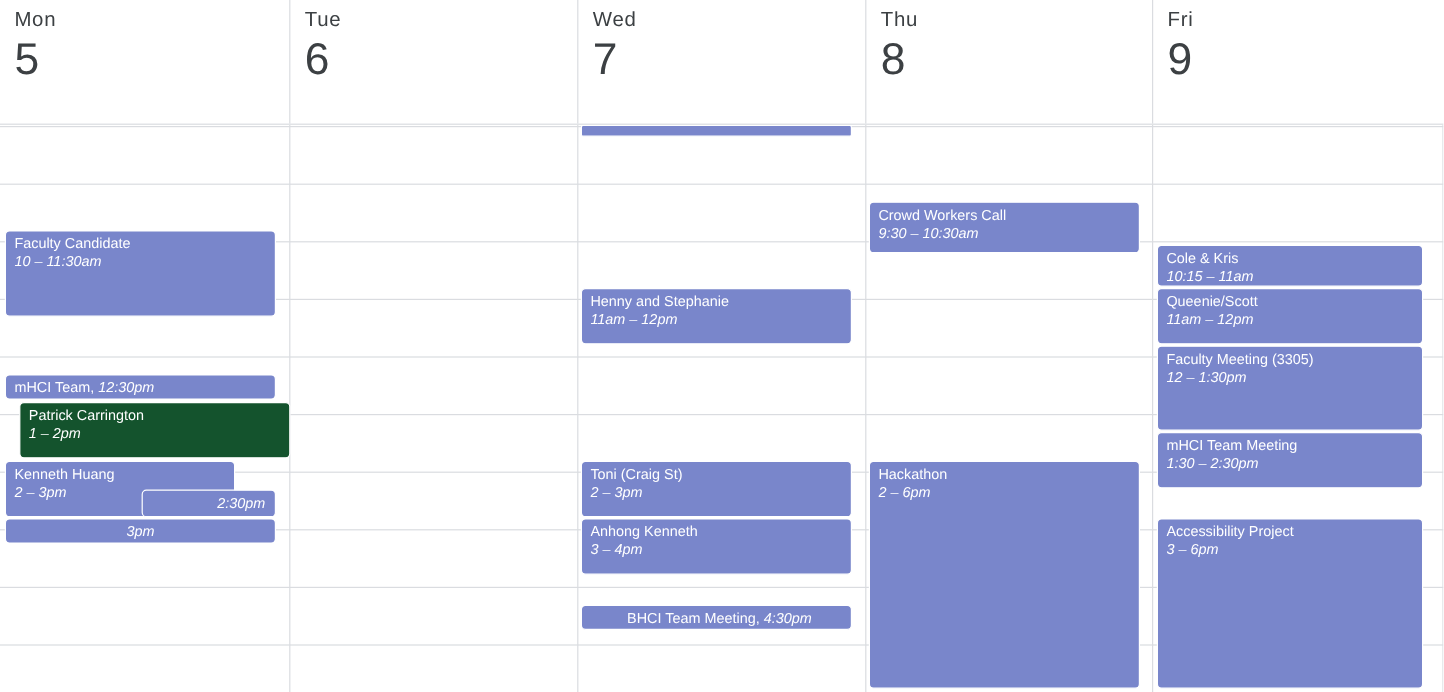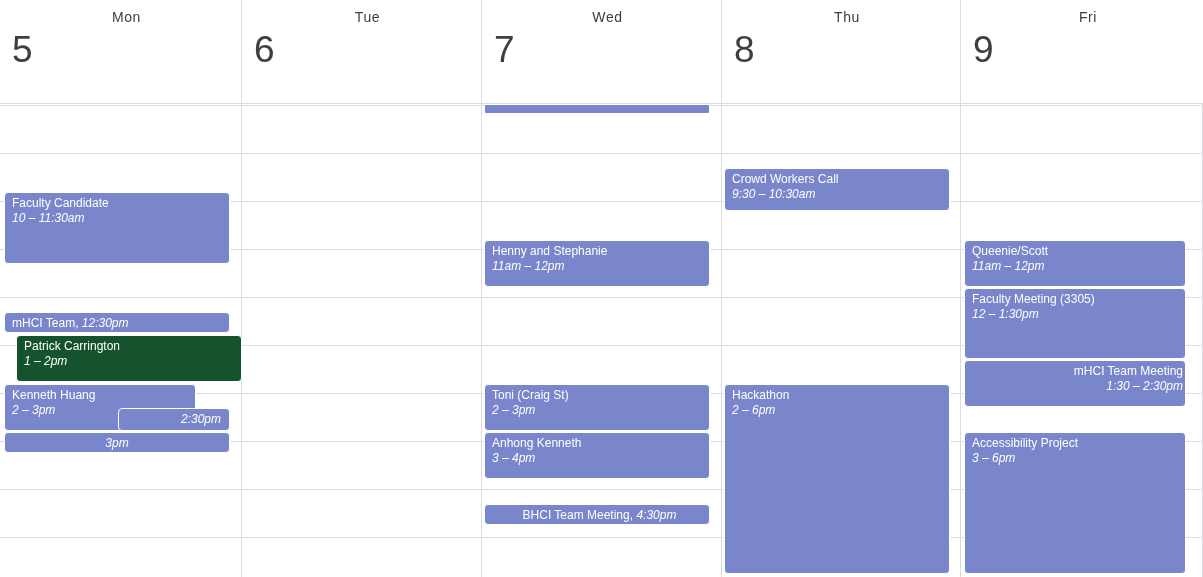--- a/index.html
+++ b/index.html
@@ -34,26 +34,25 @@
   }
   .day-header {
     position: relative;
     height: 103px;
     border-right: 1px solid #dadce0;
     padding: 10px 0 0 12px;
     flex: 0 0 auto;
   }
   .day-header:last-child { border-right: none; }
   .dow {
-    font-size: 14px;
+    font-size: 17px;
     line-height: 14px;
     color: #3c4043;
     letter-spacing: .6px;
     font-weight: 400;
-    text-align: center;
   }
   .dnum {
     font-size: 37px;
     line-height: 46px;
     color: #3c4043;
     font-weight: 400;
     margin-top: 3px;
     letter-spacing: -1px;
   }
 
@@ -201,29 +200,33 @@
         <div style="white-space: nowrap; overflow: hidden; text-overflow: ellipsis; text-align: center;"><span class="ev-title">BHCI Team Meeting</span>, <span class="ev-time">4:30pm</span></div>
       </div>
       <div class="event" style="left: 724px; top: 64px; width: 226px; height: 43px; background: rgb(121, 134, 203);">
         <div class="ev-title">Crowd Workers Call</div>
         <div class="ev-time">9:30 – 10:30am</div>
       </div>
       <div class="event" style="left: 724px; top: 280px; width: 226px; height: 190px; background: rgb(121, 134, 203);">
         <div class="ev-title">Hackathon</div>
         <div class="ev-time">2 – 6pm</div>
       </div>
+      <div class="event" style="left: 964px; top: 100px; width: 222px; height: 35px; background: rgb(121, 134, 203);">
+        <div class="ev-title">Cole &amp; Kris</div>
+        <div class="ev-time">10:15 – 11am</div>
+      </div>
       <div class="event" style="left: 964px; top: 136px; width: 222px; height: 47px; background: rgb(121, 134, 203);">
         <div class="ev-title">Queenie/Scott</div>
         <div class="ev-time">11am – 12pm</div>
       </div>
       <div class="event" style="left: 964px; top: 184px; width: 222px; height: 71px; background: rgb(121, 134, 203);">
         <div class="ev-title">Faculty Meeting (3305)</div>
         <div class="ev-time">12 – 1:30pm</div>
       </div>
-      <div class="event" style="left: 964px; top: 256px; width: 222px; height: 47px; background: rgb(121, 134, 203); text-align: right;">
+      <div class="event" style="left: 964px; top: 256px; width: 222px; height: 47px; background: rgb(121, 134, 203);">
         <div class="ev-title">mHCI Team Meeting</div>
         <div class="ev-time">1:30 – 2:30pm</div>
       </div>
       <div class="event" style="left: 964px; top: 328px; width: 222px; height: 142px; background: rgb(121, 134, 203);">
         <div class="ev-title">Accessibility Project</div>
         <div class="ev-time">3 – 6pm</div>
       </div>
     </div>
 
 </div>

